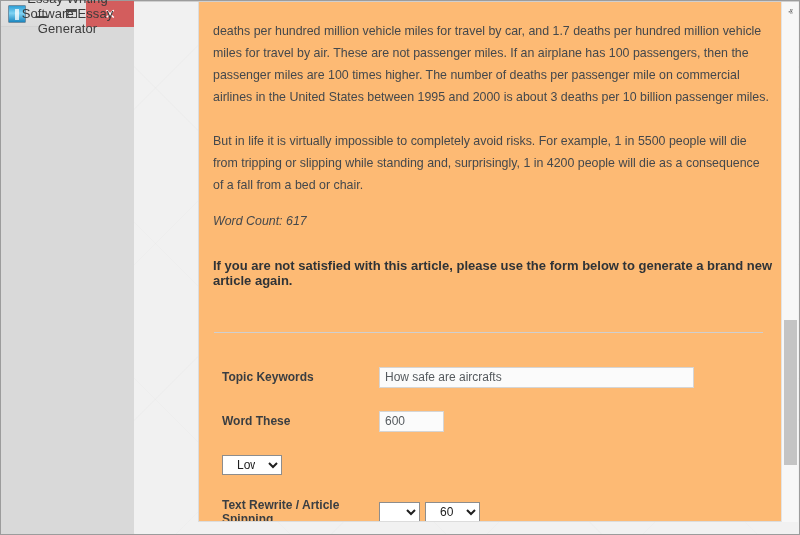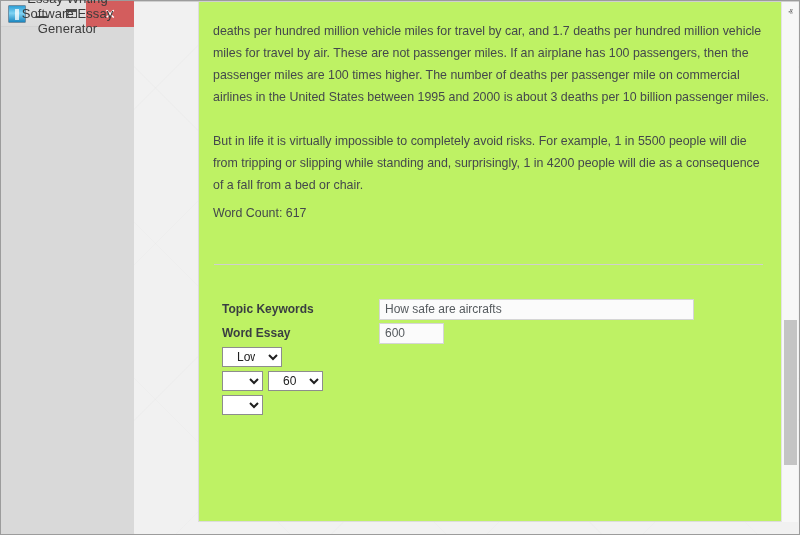--- a/index.html
+++ b/index.html
@@ -106,21 +106,21 @@
       repeating-linear-gradient(-45deg, rgba(0,0,0,0.012) 0 1px, transparent 1px 110px);
     pointer-events: none;
   }
 
   
   .doc-panel {
     position: absolute;
     left: 64px; top: 0px;
     width: 598px;
     bottom: 12px;
-    background: #bef264;
+    background: #fdba74;
     border-left: 1px solid #dcdcdc;
     border-right: 1px solid #dcdcdc;
     border-bottom: 1px solid #dcdcdc;
     overflow: hidden;
   }
 
   .doc-inner {
     padding: 18px 22px 0 14px;
   }
 
@@ -129,21 +129,22 @@
     line-height: 22px;
     color: #44484c;
     margin: 0 0 22px 0;
     max-width: 620px;
   }
   .para.tight { margin-bottom: 4px; }
 
   .wordcount {
     font-size: 12.4px;
     color: #44484c;
-    margin: 10px 0 0 0;
+    margin: 18px 0 0 0;
+    font-style: italic;
   }
 
   .notice {
     font-size: 13px;
     font-weight: bold;
     color: #2f3337;
     margin: 30px 0 0 0;
   }
 
   .divider {
@@ -154,21 +155,21 @@
 
   
   .form {
     margin-top: 33px;
     padding-left: 9px;
   }
   .form-row {
     display: flex;
     align-items: center;
     min-height: 22px;
-    margin-bottom: 2px;
+    margin-bottom: 22px;
   }
   .form-label {
     width: 157px;
     font-size: 12px;
     font-weight: bold;
     color: #3a3e42;
     flex: 0 0 auto;
   }
   .form-field { display: flex; align-items: flex-start; gap: 5px; }
 
@@ -247,48 +248,50 @@
   <div class="app-body">
 
     <div class="doc-panel">
       <div class="doc-inner">
 
         <p class="para">deaths per hundred million vehicle miles for travel by car, and 1.7 deaths per hundred million vehicle miles for travel by air. These are not passenger miles. If an airplane has 100 passengers, then the passenger miles are 100 times higher. The number of deaths per passenger mile on commercial airlines in the United States between 1995 and 2000 is about 3 deaths per 10 billion passenger miles.</p>
         <p class="para tight">But in life it is virtually impossible to completely avoid risks. For example, 1 in 5500 people will die from tripping or slipping while standing and, surprisingly, 1 in 4200 people will die as a consequence of a fall from a bed or chair.</p>
 
         <p class="wordcount">Word Count: 617</p>
 
+        <p class="notice">If you are not satisfied with this article, please use the form below to generate a brand new article again.</p>
 
         <div class="divider"></div>
 
         <div class="form">
 
           <div class="form-row">
             <div class="form-label">Topic Keywords</div>
             <div class="form-field">
               <input class="txt topic" type="text" value="How safe are aircrafts" style="">
             </div>
           </div>
 
           <div class="form-row">
-            <div class="form-label">Word Essay</div>
+            <div class="form-label">Word These</div>
             <div class="form-field">
               <input class="txt wordcount-in" type="text" value="600" style="">
             </div>
           </div>
 
           <div class="form-row">
             <div class="form-field">
               <select class="sel" style="width:60px">
                 <option>Low</option>
               </select>
             </div>
           </div>
 
           <div class="form-row">
+            <div class="form-label">Text Rewrite / Article Spinning</div>
             <div class="form-field">
               <select class="sel" style="width:41px">
                 <option>Off</option>
               </select>
               <select class="sel" style="width:55px">
                 <option>60%</option>
               </select>
             </div>
           </div>
 

